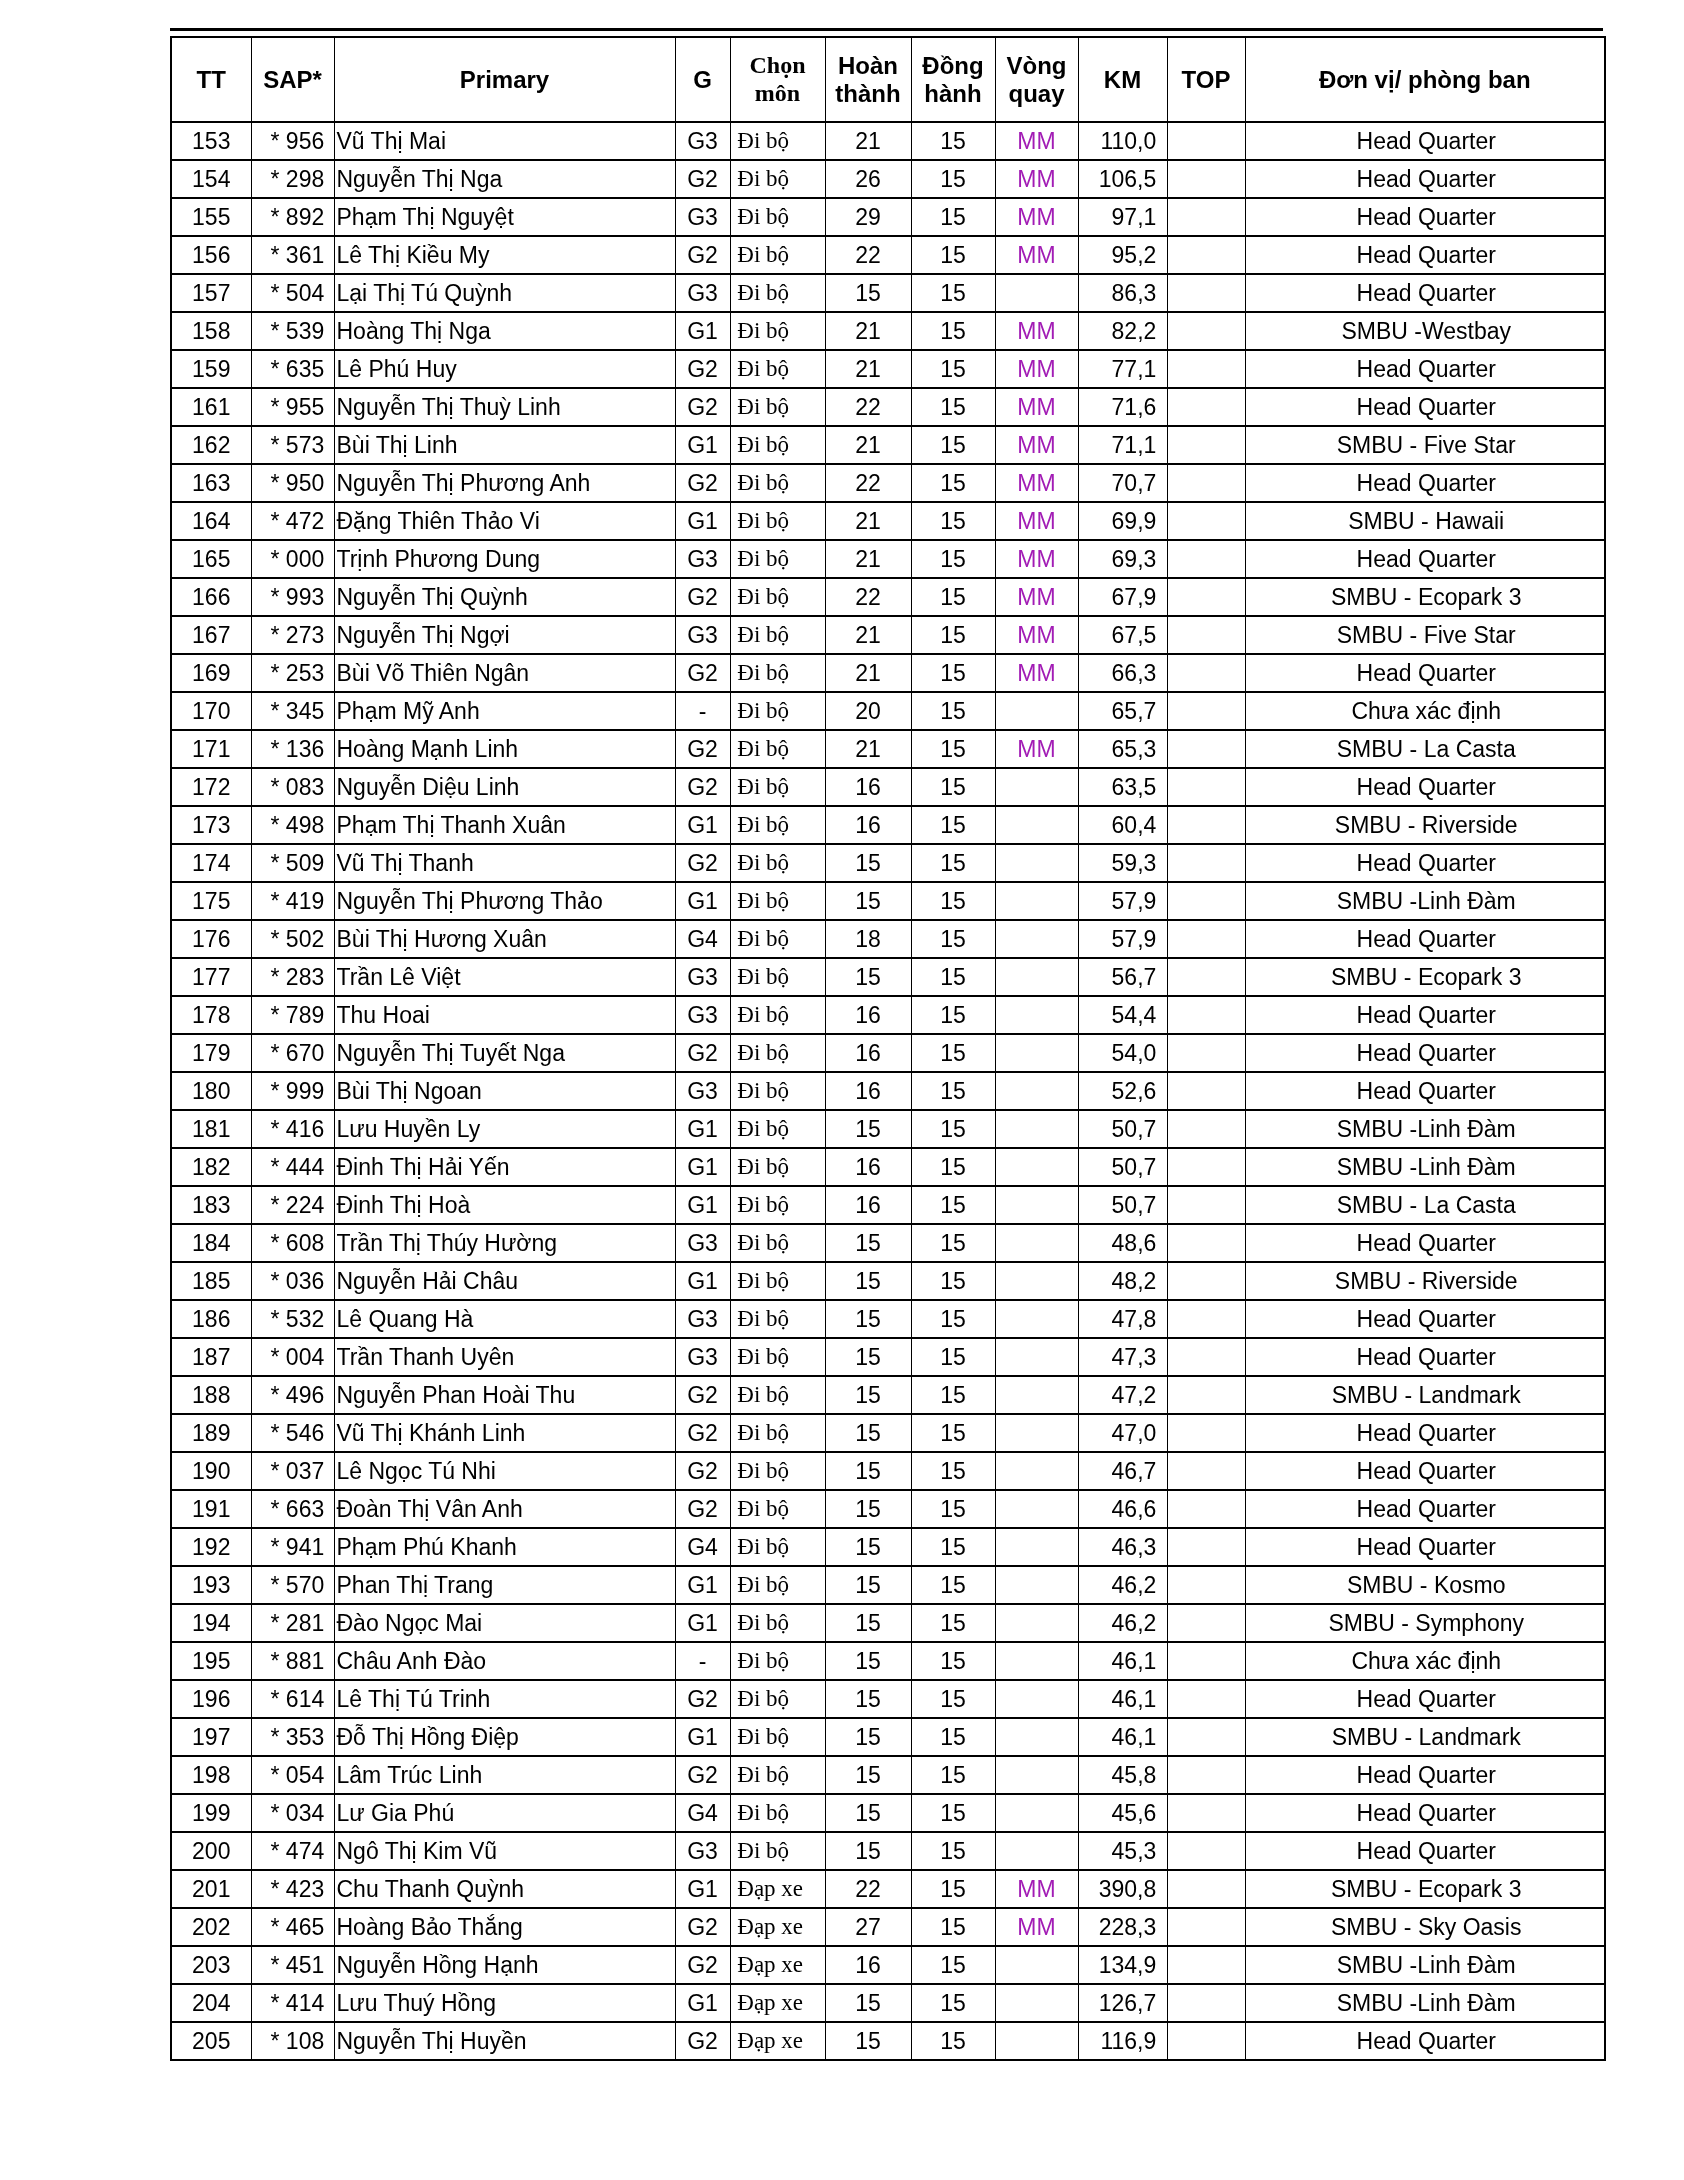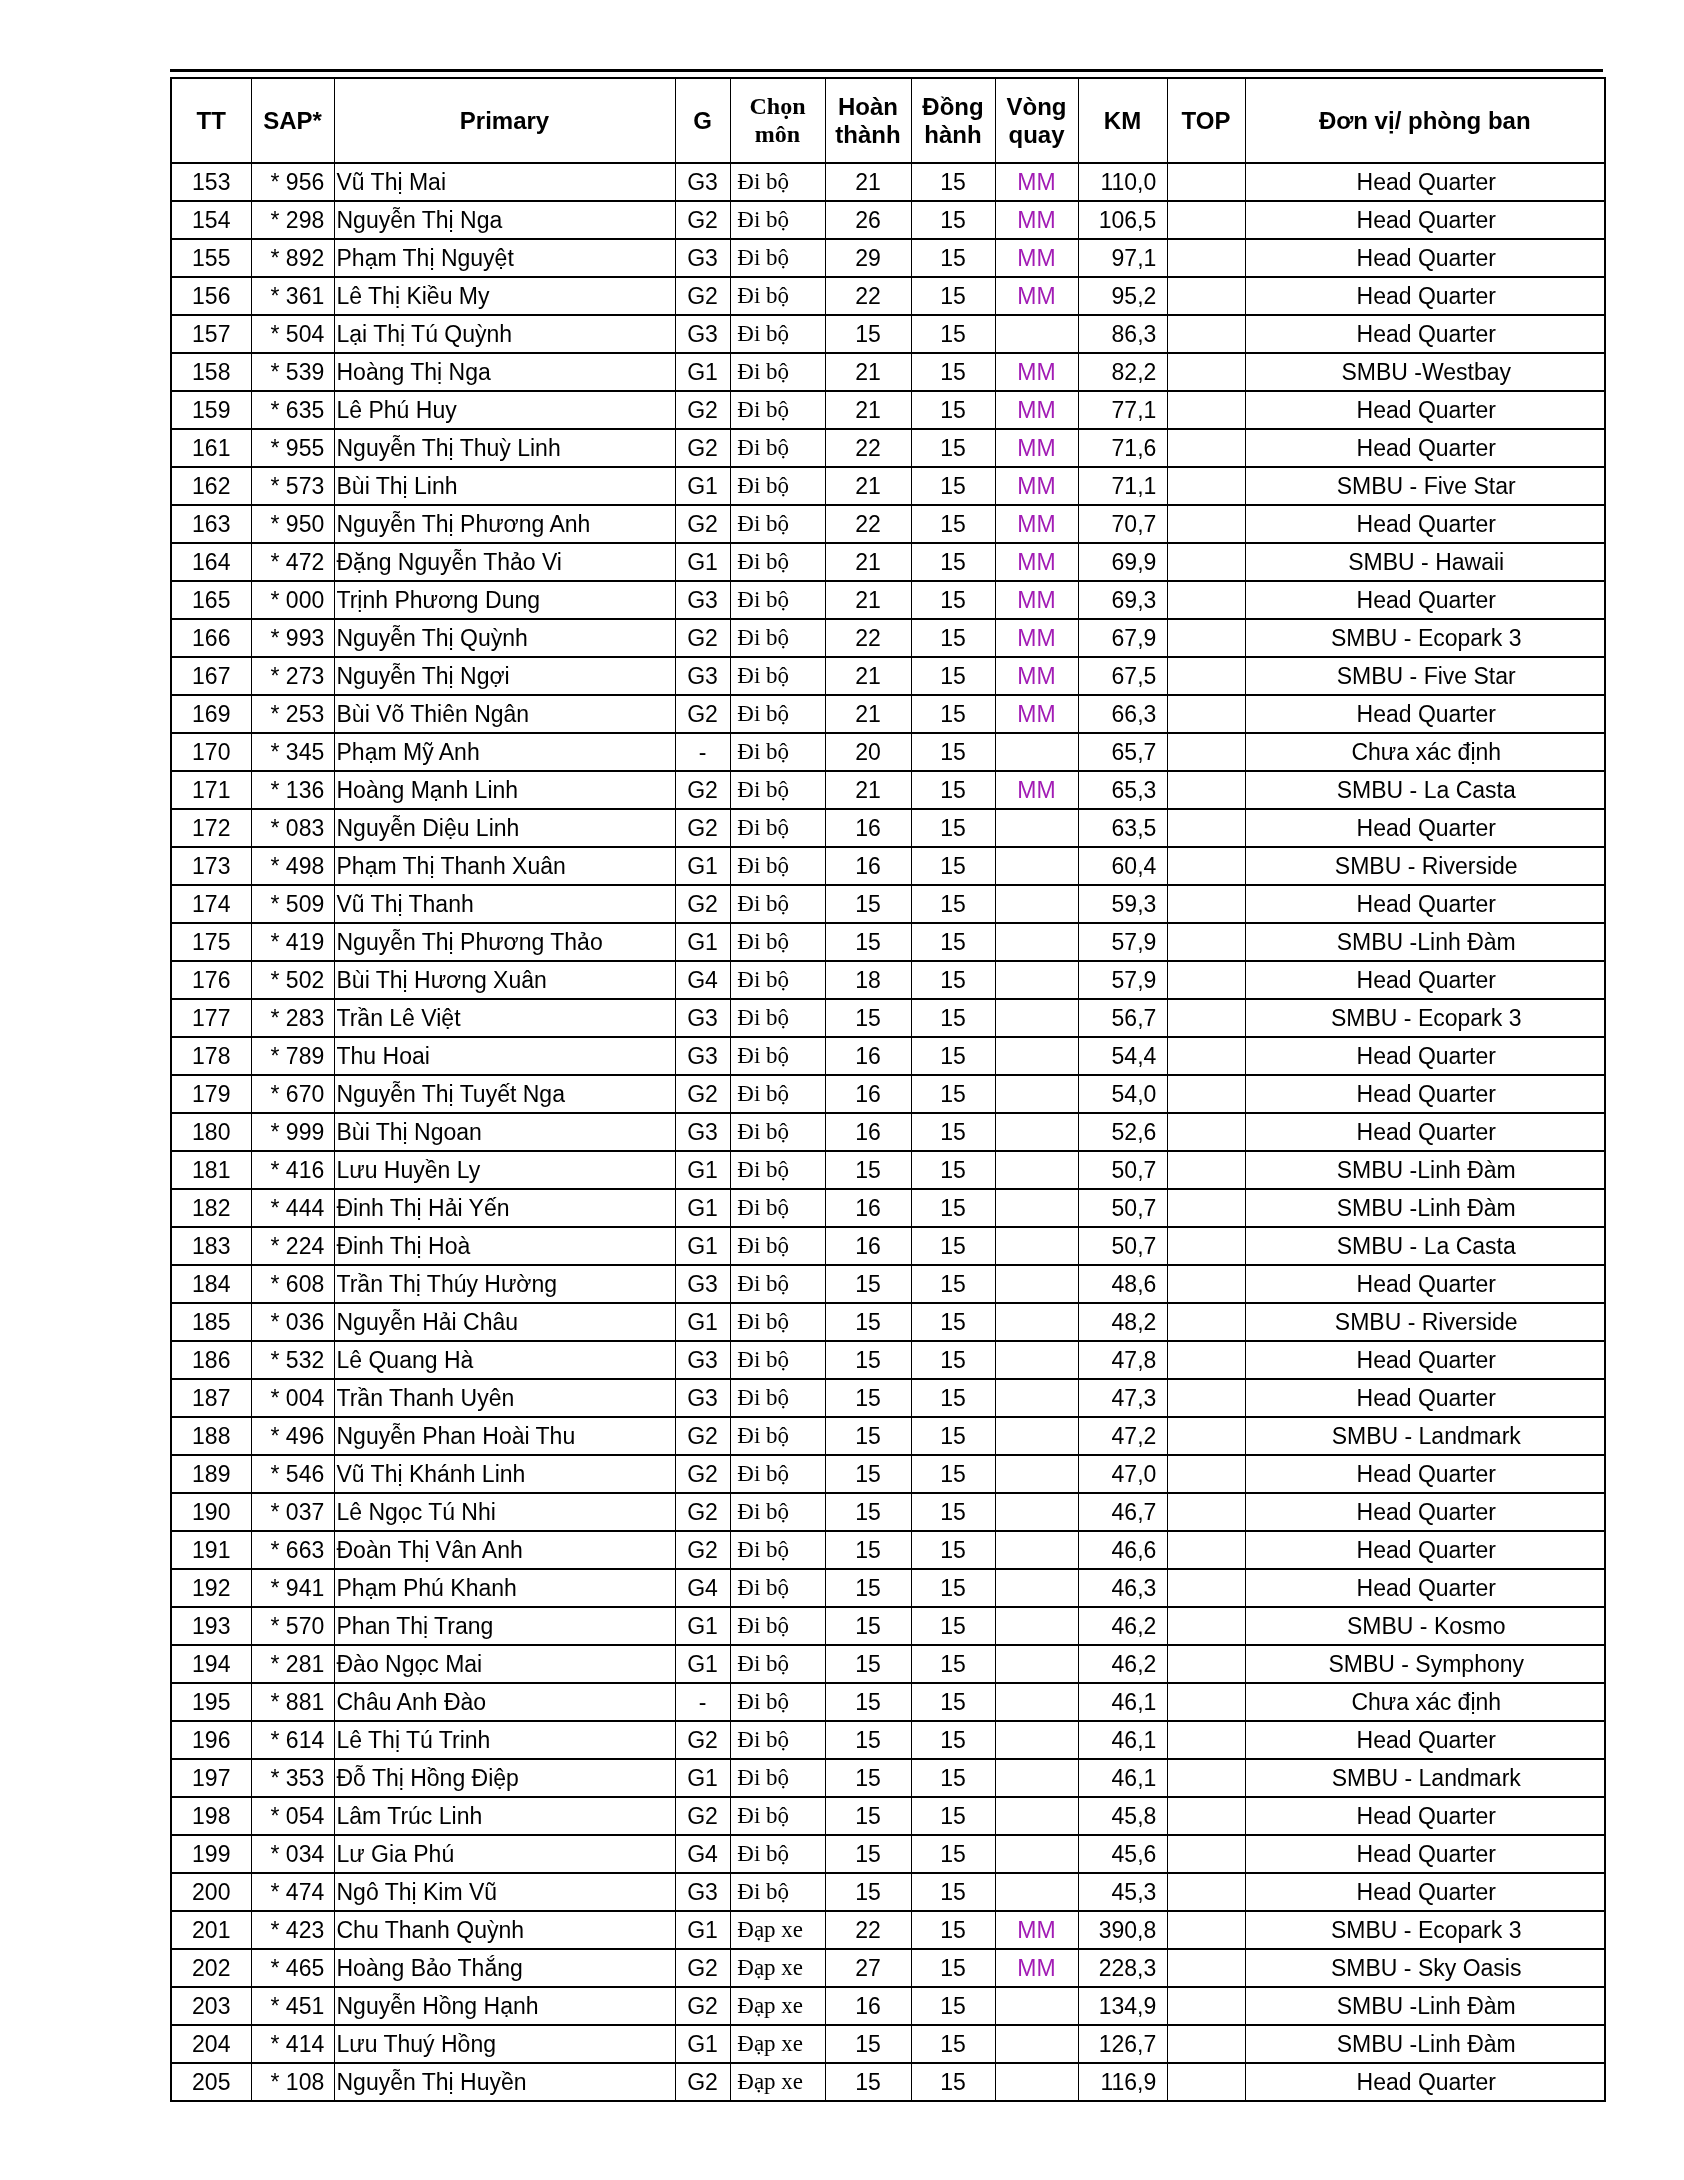--- a/index.html
+++ b/index.html
@@ -1,20 +1,20 @@
 <!DOCTYPE html>
 <html style="font-size:13.6px"><head>
 <meta charset="utf-8">
 <style>
   html,body{margin:0;padding:0;}
   body{
     width:1685px;height:2181px;position:relative;background:#ffffff;
     font-family:"Liberation Sans", sans-serif;color:#000;
   }
-  .page{position:absolute;inset:0;margin-top:41px;}
+  .page{position:absolute;inset:0;}
   .top-rule{position:absolute;left:170px;top:28px;width:1433px;height:2.6px;background:#000;}
   table.sheet{
     position:absolute;left:170px;top:36px;width:1433px;
     border-collapse:collapse;table-layout:fixed;
     border:2.6px solid #000;
   }
   .sheet th,.sheet td{
     border-left:1.7px solid #000;border-right:1.7px solid #000;
     border-top:2.6px solid #000;border-bottom:2.6px solid #000;
     overflow:hidden;white-space:nowrap;box-sizing:border-box;
@@ -197,21 +197,21 @@
           <td class="c-hoan">22</td>
           <td class="c-dong">15</td>
           <td class="c-vong" style="color: rgb(162, 28, 181);">MM</td>
           <td class="c-km">70,7</td>
           <td class="c-top"></td>
           <td class="c-donvi">Head Quarter</td>
         </tr>
         <tr>
           <td class="c-tt">164</td>
           <td class="c-sap">* 472</td>
-          <td class="c-primary">Đặng Nguyễn Thảo Vi</td>
+          <td class="c-primary">Đặng Thiên Thảo Vi</td>
           <td class="c-g">G1</td>
           <td class="c-chon">Đi bộ</td>
           <td class="c-hoan">21</td>
           <td class="c-dong">15</td>
           <td class="c-vong" style="color: rgb(162, 28, 181);">MM</td>
           <td class="c-km">69,9</td>
           <td class="c-top"></td>
           <td class="c-donvi">SMBU - Hawaii</td>
         </tr>
         <tr>

